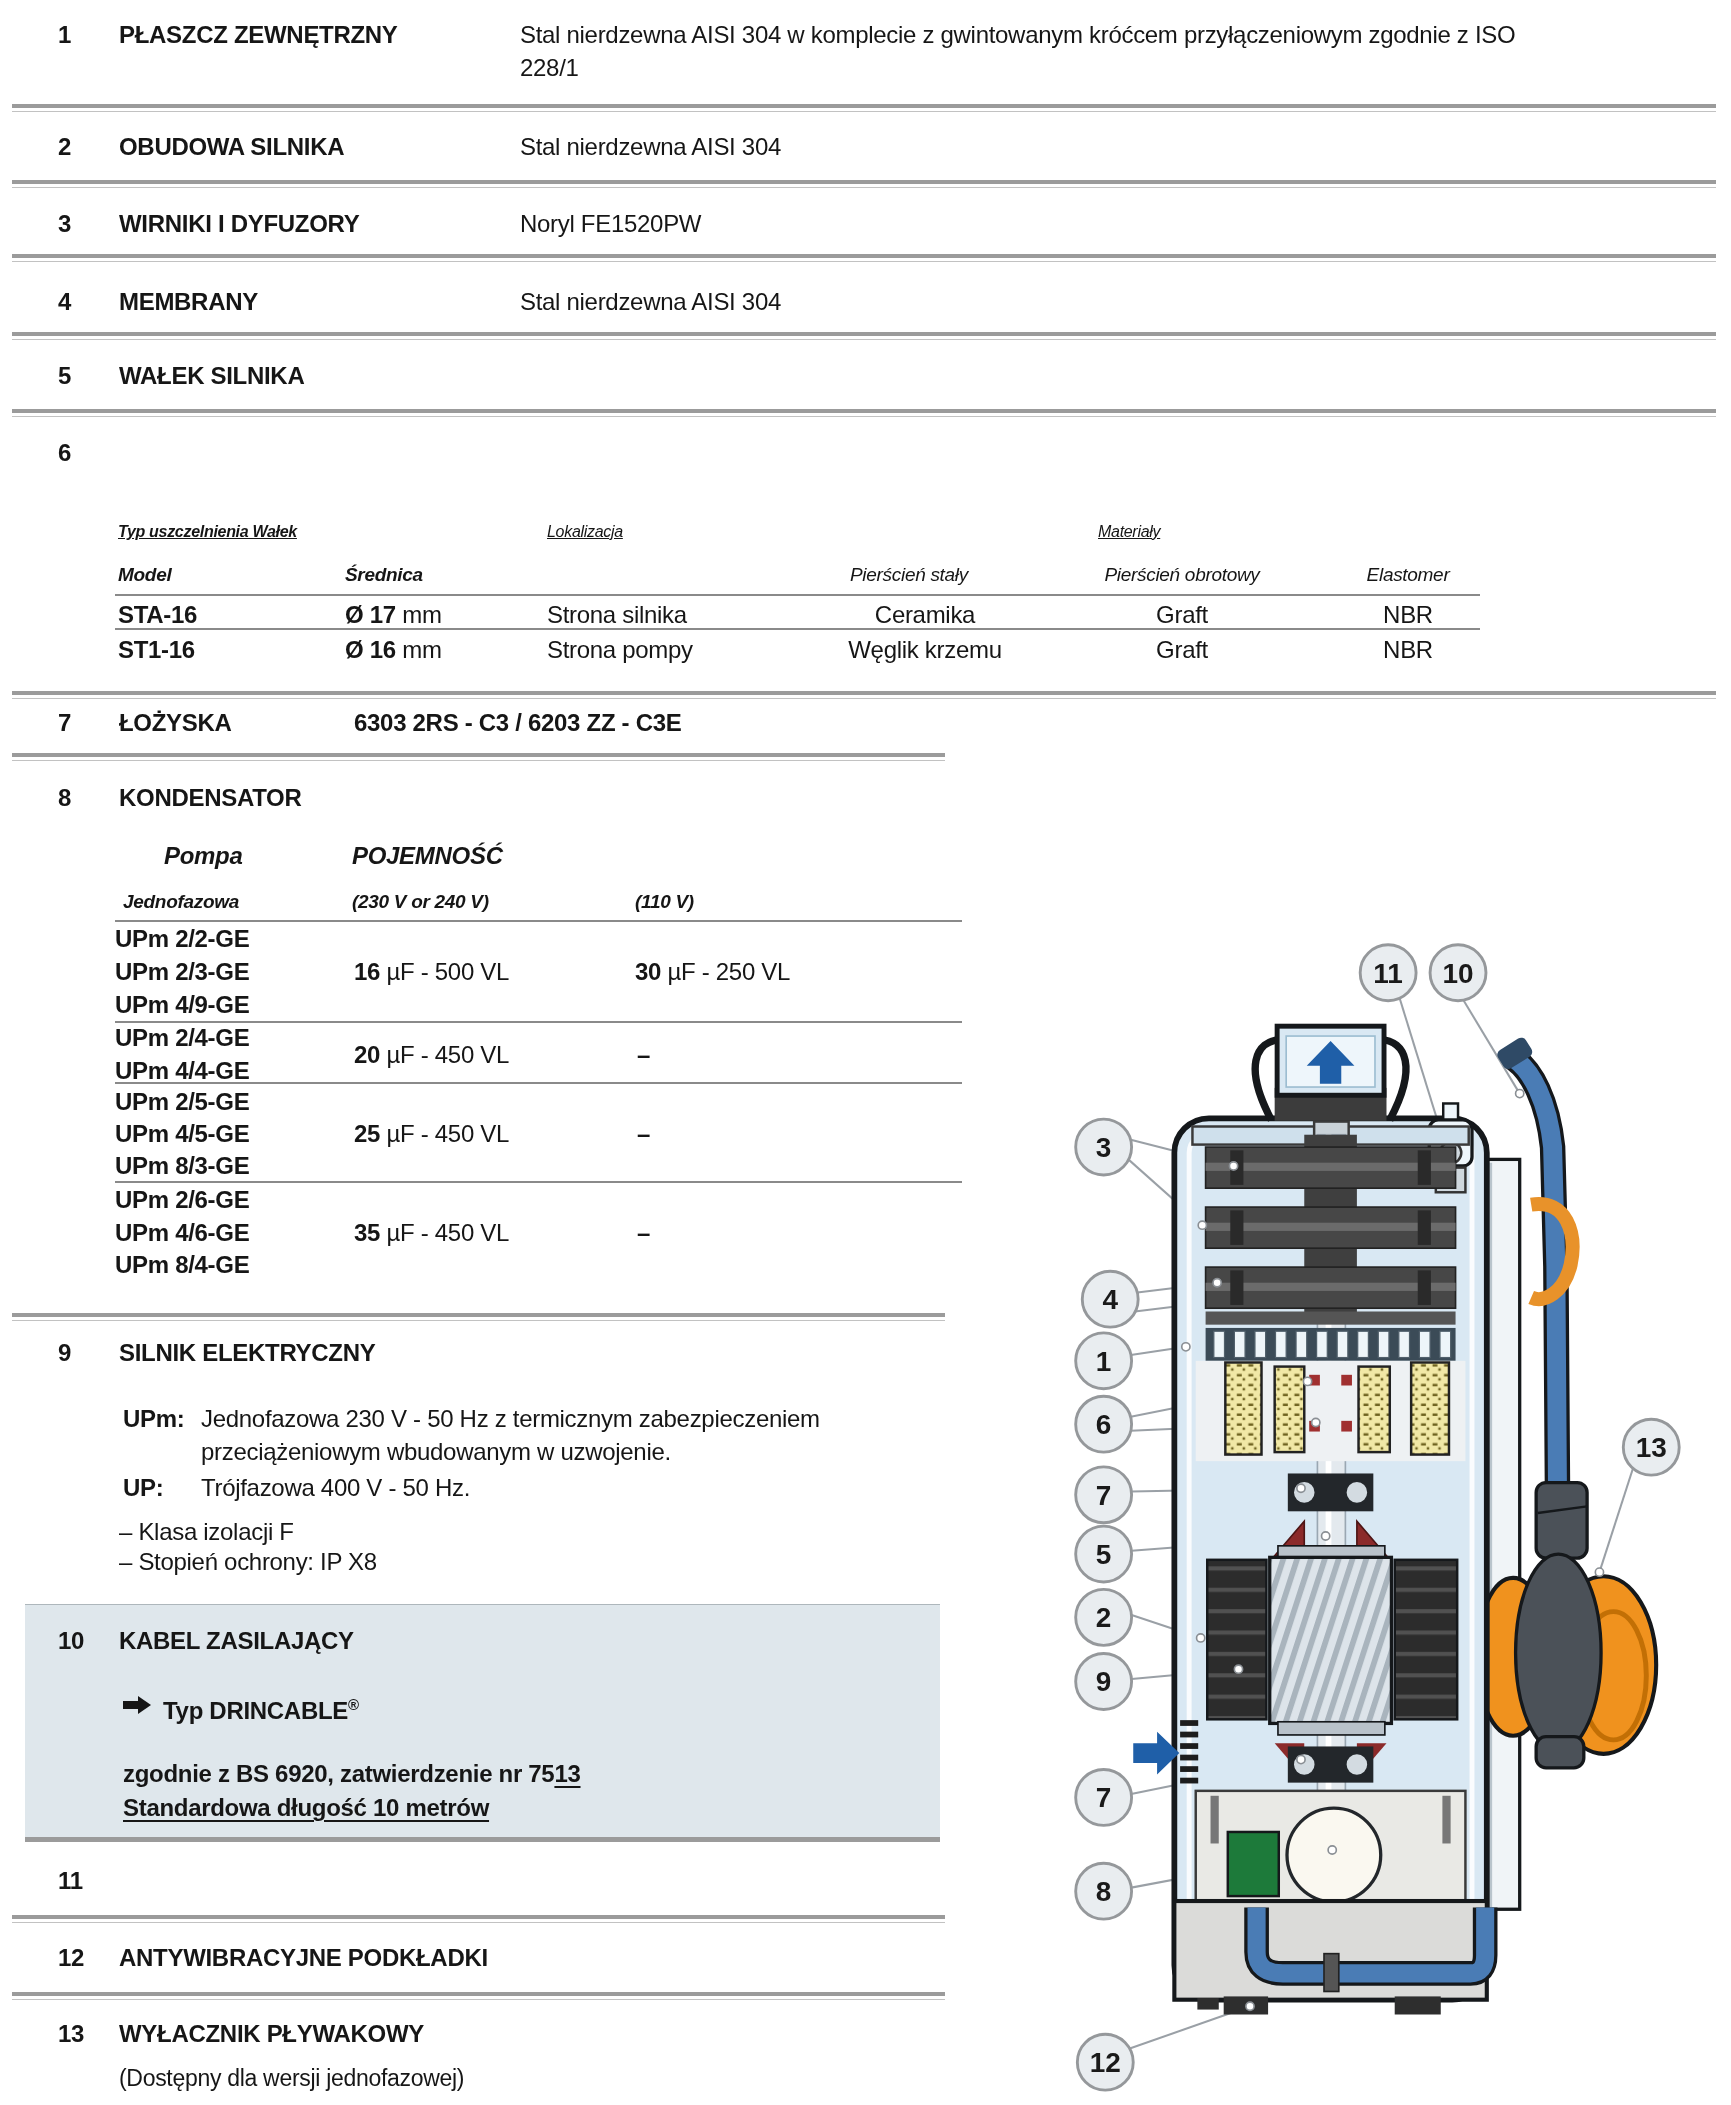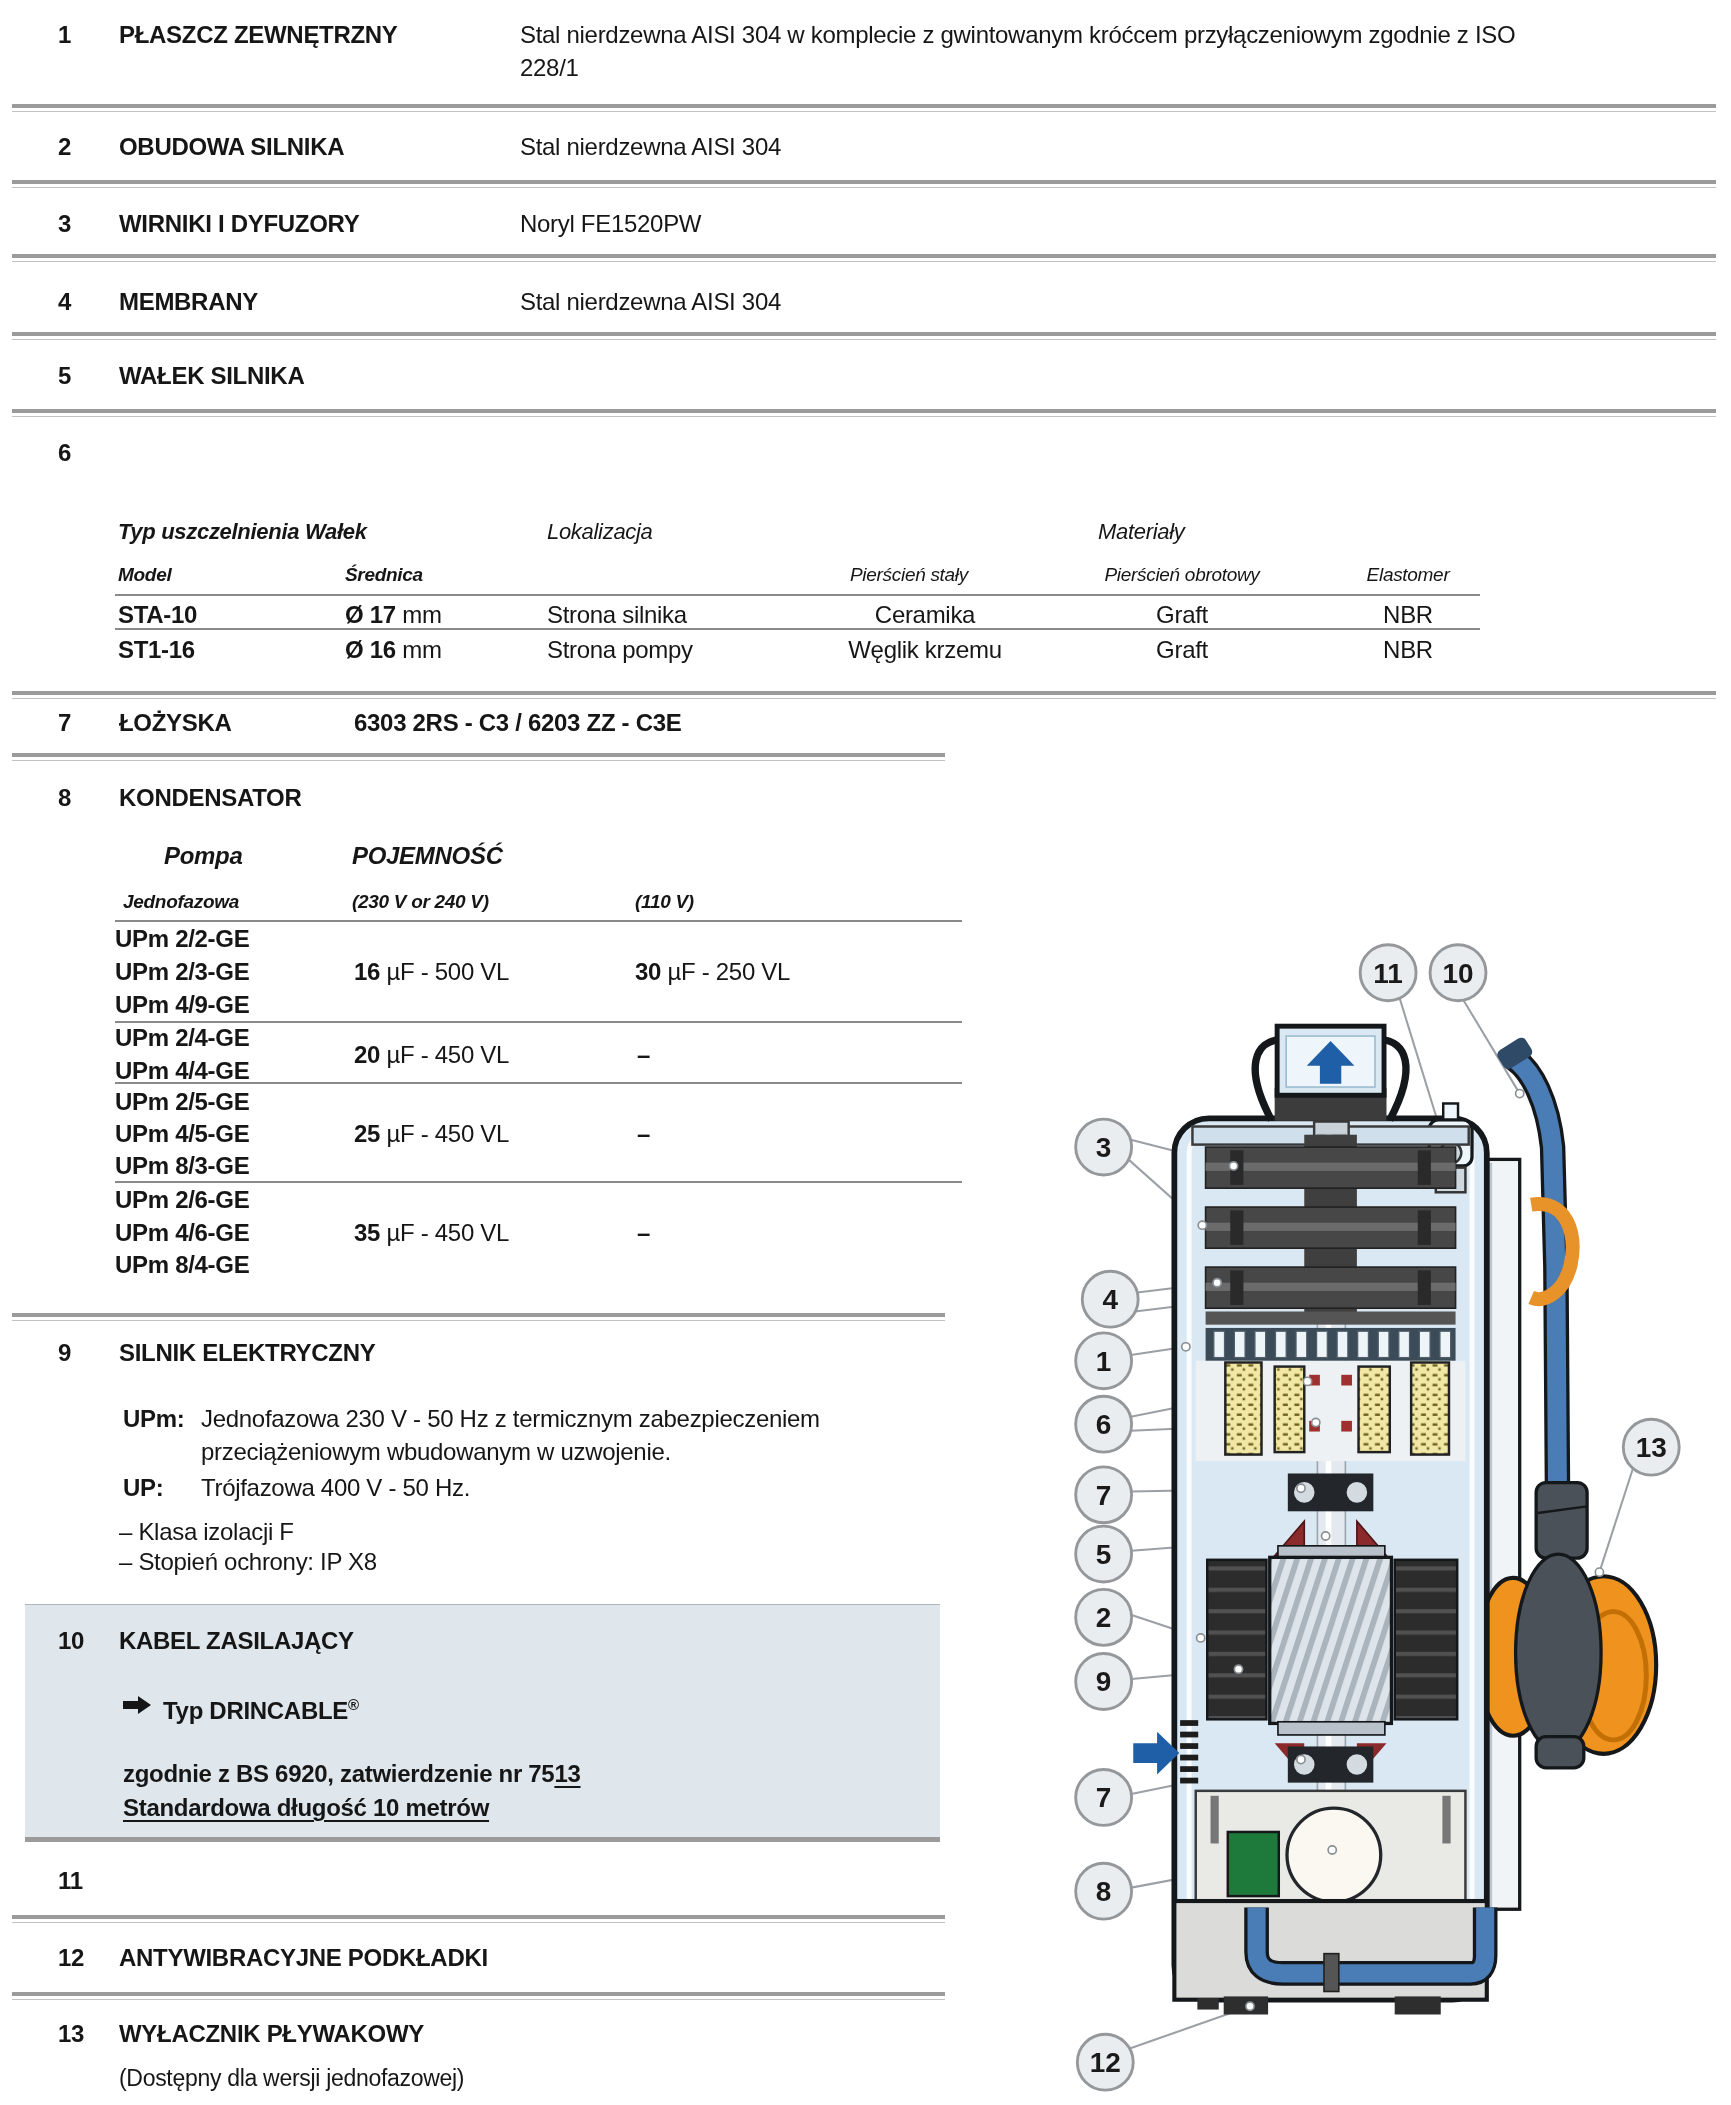--- a/index.html
+++ b/index.html
@@ -1,21 +1,21 @@
 <!DOCTYPE html>
 <html style="font-size:13px"><head>
 <meta charset="utf-8">
 <style>
   html,body{margin:0;padding:0;background:#fff;}
   #page{position:relative;width:1731px;height:2105px;background:#ffffff;
         font-family:"Liberation Sans",sans-serif;color:#161616;overflow:hidden;}
   .t{position:absolute;font-size:24px;line-height:33px;white-space:pre-line;letter-spacing:-0.3px;}
   .b{font-weight:700;}
   .i{font-style:italic;}
-  .s27{font-size:22px;line-height:28px;}
+  .s27{font-size:16px;line-height:28px;text-decoration:underline;}
   .s23{font-size:19px;line-height:25px;}
   .s28{font-size:23px;}
   .num{left:58px;width:49px;font-weight:700;}
   .label{left:119px;font-weight:700;}
   .desc{left:520px;width:1193px;}
   .desc7{left:354px;}
   .ctr{transform:translateX(-50%);}
   .rule{position:absolute;left:12.3px;height:4.1px;background:#9b9b9b;}
   .rule::after{content:"";position:absolute;left:0;right:0;top:6.6px;height:0.8px;background:#c2c2c2;}
   .rule.full{width:1704px;}
@@ -68,21 +68,21 @@
   <div class="t i s27" style="left:547px;top:518px">Lokalizacja</div>
   <div class="t i s27" style="left:1098px;top:518px">Materiały</div>
 
   <div class="t b i s23" style="left:118px;top:562px">Model</div>
   <div class="t b i s23" style="left:345px;top:562px">Średnica</div>
   <div class="t i s23 ctr" style="left:909px;top:562px">Pierścień stały</div>
   <div class="t i s23 ctr" style="left:1182px;top:562px">Pierścień obrotowy</div>
   <div class="t i s23 ctr" style="left:1408px;top:562px">Elastomer</div>
 
   <div class="thin seal" style="top:594px"></div>
-  <div class="t b" style="left:118px;top:598px">STA-10</div>
+  <div class="t b" style="left:118px;top:598px">STA-16</div>
   <div class="t" style="left:345px;top:598px"><span class="b">Ø 17</span><span> mm</span></div>
   <div class="t" style="left:547px;top:598px">Strona silnika</div>
   <div class="t ctr" style="left:925px;top:598px">Ceramika</div>
   <div class="t ctr" style="left:1182px;top:598px">Graft</div>
   <div class="t ctr" style="left:1408px;top:598px">NBR</div>
 
   <div class="thin seal" style="top:628px"></div>
   <div class="t b" style="left:118px;top:633px">ST1-16</div>
   <div class="t" style="left:345px;top:633px"><span class="b">Ø 16</span><span> mm</span></div>
   <div class="t" style="left:547px;top:633px">Strona pompy</div>

